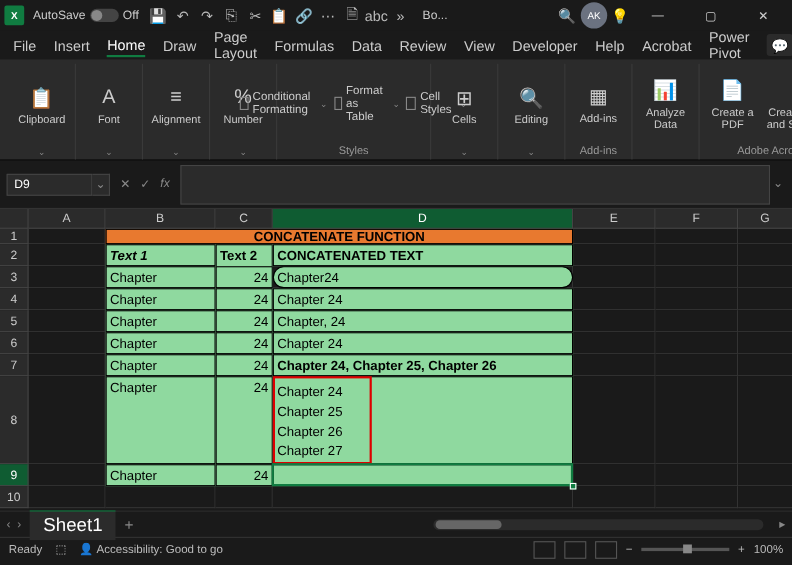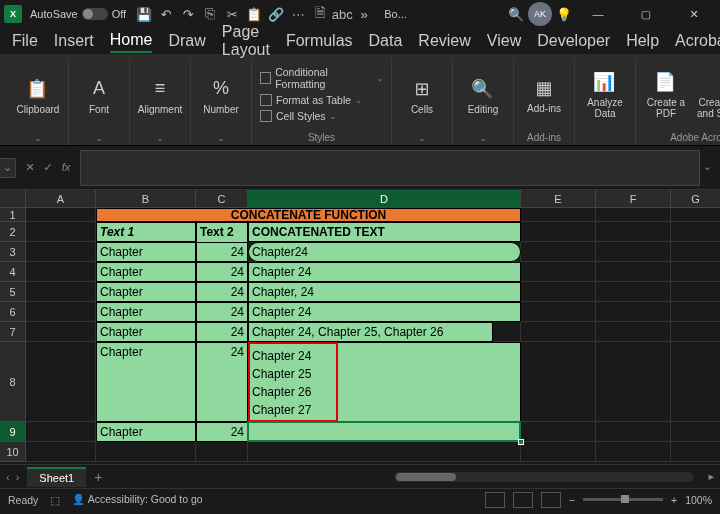--- a/index.html
+++ b/index.html
@@ -8,34 +8,34 @@
 .xl-icon { width:18px; height:18px; background:#107c41; border-radius:2px; display:flex; align-items:center; justify-content:center; color:#fff; font-size:9px; font-weight:bold; margin-right:8px; }
 .autosave { display:flex; align-items:center; gap:4px; margin-right:10px; }
 .toggle { width:26px; height:12px; background:#444; border-radius:6px; position:relative; }
 .toggle:after { content:""; position:absolute; width:10px; height:10px; background:#888; border-radius:50%; top:1px; left:1px; }
 .qat { display:flex; gap:6px; align-items:center; }
 .qat-icon { width:16px; height:16px; display:flex; align-items:center; justify-content:center; color:#bbb; font-size:13px; }
 .doc-title { margin-left:12px; color:#ccc; }
 .tb-right { margin-left:auto; display:flex; gap:4px; align-items:center; }
 .avatar { width:24px; height:24px; border-radius:50%; background:#6b7280; display:flex; align-items:center; justify-content:center; color:#fff; font-size:9px; }
 .win-btn { width:44px; height:28px; display:flex; align-items:center; justify-content:center; color:#ccc; }
-.tabs { height:26px; background:#1a1a1a; display:flex; align-items:center; padding:0 12px; gap:16px; font-size:16px; }
+.tabs { height:26px; background:#1a1a1a; display:flex; align-items:center; padding:0 12px; gap:16px; font-size:13px; }
 .tab { color:#ccc; padding:2px 0; }
 .tab.active { color:#fff; border-bottom:2px solid #107c41; }
 .tabs-right { margin-left:auto; display:flex; gap:6px; }
 .t-btn { width:24px; height:20px; background:#0f5c32; border-radius:3px; display:flex; align-items:center; justify-content:center; color:#fff; }
 .ribbon { height:92px; background:#2b2b2b; border-bottom:1px solid #000; display:flex; padding:4px 8px 0 8px; }
 .rgroup { display:flex; flex-direction:column; align-items:center; padding:0 6px; border-right:1px solid #3a3a3a; }
 .rgroup:last-child { border-right:none; }
 .rgroup-top { flex:1; display:flex; align-items:center; gap:4px; }
 .rgroup-label { font-size:10px; color:#999; margin:2px 0; display:flex; align-items:center; gap:2px; }
 .big-btn { display:flex; flex-direction:column; align-items:center; gap:2px; width:48px; }
 .big-icon { width:26px; height:26px; display:flex; align-items:center; justify-content:center; color:#ccc; font-size:18px; }
 .big-label { font-size:10px; color:#ccc; text-align:center; line-height:11px; }
-.styles-list { display:flex; flex-direction:column; gap:2px; font-size:10.5px; color:#ccc; }
+.styles-list { display:flex; flex-direction:row; gap:2px; font-size:10.5px; color:#ccc; }
 .styles-list div { display:flex; align-items:center; gap:4px; padding:1px 2px; }
 .sq { width:12px; height:12px; border:1px solid #888; display:inline-block; }
 .namebox-row { height:28px; background:#1a1a1a; display:flex; align-items:center; border-bottom:1px solid #333; }
 .namebox { width:78px; height:20px; background:#2b2b2b; border:1px solid #444; color:#fff; padding:0 6px; display:flex; align-items:center; margin-left:6px; font-size:11px; }
 .nb-arrow { width:16px; height:20px; background:#2b2b2b; border:1px solid #444; border-left:none; display:flex; align-items:center; justify-content:center; color:#888; }
 .fx-btns { display:flex; gap:2px; margin:0 6px; color:#888; }
 .fx-btns span { width:16px; text-align:center; }
 .formula-bar { flex:1; height:36px; background:#2b2b2b; border:1px solid #444; margin-right:20px; }
 .fb-expand { position:absolute; right:8px; color:#888; }
 .grid-wrap { position:relative; background:#1a1a1a; }
@@ -51,21 +51,21 @@
 .cell.dark { background:#1a1a1a; border-color:#333; }
 .title-row { position:absolute; background:#e8792f; color:#000; font-weight:bold; font-size:12px; display:flex; align-items:center; justify-content:center; border:1px solid #000; overflow:hidden; }
 .green { background:#8fd99f !important; border:1px solid #000 !important; }
 .hdr-cell { font-weight:bold; }
 .right { text-align:right; }
 .redbox { position:absolute; border:2px solid #d00; pointer-events:none; z-index:6; }
 .sel-outline { position:absolute; border:2px solid #107c41; pointer-events:none; z-index:7; }
 .sel-handle { position:absolute; width:6px; height:6px; background:#107c41; border:1px solid #fff; z-index:8; }
 .sheet-tabs { height:24px; background:#1a1a1a; display:flex; align-items:center; border-top:1px solid #333; padding:0 6px; gap:8px; }
 .sheet-nav { color:#888; display:flex; gap:6px; }
-.sheet-tab { background:#2b2b2b; padding:3px 12px; color:#fff; font-size:11px; border-top:2px solid #107c41; }
+.sheet-tab { background:#2b2b2b; padding:3px 12px; color:#fff; font-size:17px; border-top:2px solid #107c41; }
 .add-sheet { color:#888; font-size:14px; }
 .hscroll { margin-left:auto; width:300px; height:10px; background:#2b2b2b; border-radius:5px; position:relative; }
 .hscroll-thumb { position:absolute; left:2px; top:1px; width:60px; height:8px; background:#666; border-radius:4px; }
 .status { height:22px; background:#1a1a1a; border-top:1px solid #333; display:flex; align-items:center; padding:0 8px; gap:12px; font-size:10.5px; color:#bbb; }
 .status-right { margin-left:auto; display:flex; align-items:center; gap:8px; }
 .view-btn { width:20px; height:16px; border:1px solid #555; }
 .zoom-slider { width:80px; height:3px; background:#555; position:relative; }
 .zoom-slider:after { content:""; position:absolute; left:38px; top:-3px; width:8px; height:8px; background:#888; }
 .caret { font-size:8px; color:#888; }
 </style>
@@ -241,20 +241,23 @@
     <div class="big-btn" style="width:70px">
           <div class="big-icon">📄</div>
           <div class="big-label">Create a PDF and Share link</div>
         </div>
   </div>
       <div class="rgroup-label">Adobe Acrobat</div>
     </div>
 </div>
 
 <div class="namebox-row" style="height:44px;position:relative">
+  <div class="namebox">
+      <span>D9</span>
+    </div>
   <div class="nb-arrow">⌄</div>
   <div class="fx-btns">
     <span>✕</span>
     <span>✓</span>
     <span><i>fx</i></span>
   </div>
   <div class="formula-bar"></div>
   <span class="fb-expand" style="top:14px">⌄</span>
 </div>
 
@@ -363,21 +366,21 @@
       <div class="cell green right" style="left: 170px; top: 54px; width: 52px; height: 20px;">24</div>
       <div class="cell green" style="left: 222px; top: 54px; width: 273px; height: 20px;">Chapter 24</div>
       <div class="cell green" style="left: 70px; top: 74px; width: 100px; height: 20px;">Chapter</div>
       <div class="cell green right" style="left: 170px; top: 74px; width: 52px; height: 20px;">24</div>
       <div class="cell green" style="left: 222px; top: 74px; width: 273px; height: 20px;">Chapter, 24</div>
       <div class="cell green" style="left: 70px; top: 94px; width: 100px; height: 20px;">Chapter</div>
       <div class="cell green right" style="left: 170px; top: 94px; width: 52px; height: 20px;">24</div>
       <div class="cell green" style="left: 222px; top: 94px; width: 273px; height: 20px;">Chapter 24</div>
       <div class="cell green" style="left: 70px; top: 114px; width: 100px; height: 20px;">Chapter</div>
       <div class="cell green right" style="left: 170px; top: 114px; width: 52px; height: 20px;">24</div>
-      <div class="cell green" style="left: 222px; top: 114px; width: 245px; height: 20px;">Chapter 24, Chapter 25, Chapter 26</div>
+      <div class="cell green" style="left: 222px; top: 114px; width: 273px; height: 20px; font-weight: bold;">Chapter 24, Chapter 25, Chapter 26</div>
       <div class="cell green" style="left: 70px; top: 134px; width: 100px; height: 80px;">Chapter</div>
       <div class="cell green right" style="left: 170px; top: 134px; width: 52px; height: 80px;">24</div>
       <div class="cell green" style="left: 222px; top: 134px; width: 273px; height: 80px; white-space: pre; line-height: 18px; padding-top: 4px;">Chapter 24
 Chapter 25
 Chapter 26
 Chapter 27</div>
       <div class="cell green" style="left: 70px; top: 214px; width: 100px; height: 20px;">Chapter</div>
       <div class="cell green right" style="left: 170px; top: 214px; width: 52px; height: 20px;">24</div>
       <div class="cell green" style="left: 222px; top: 214px; width: 273px; height: 20px;"></div>
       <div class="redbox" style="left: 222px; top: 134px; width: 90px; height: 80px;"></div>

